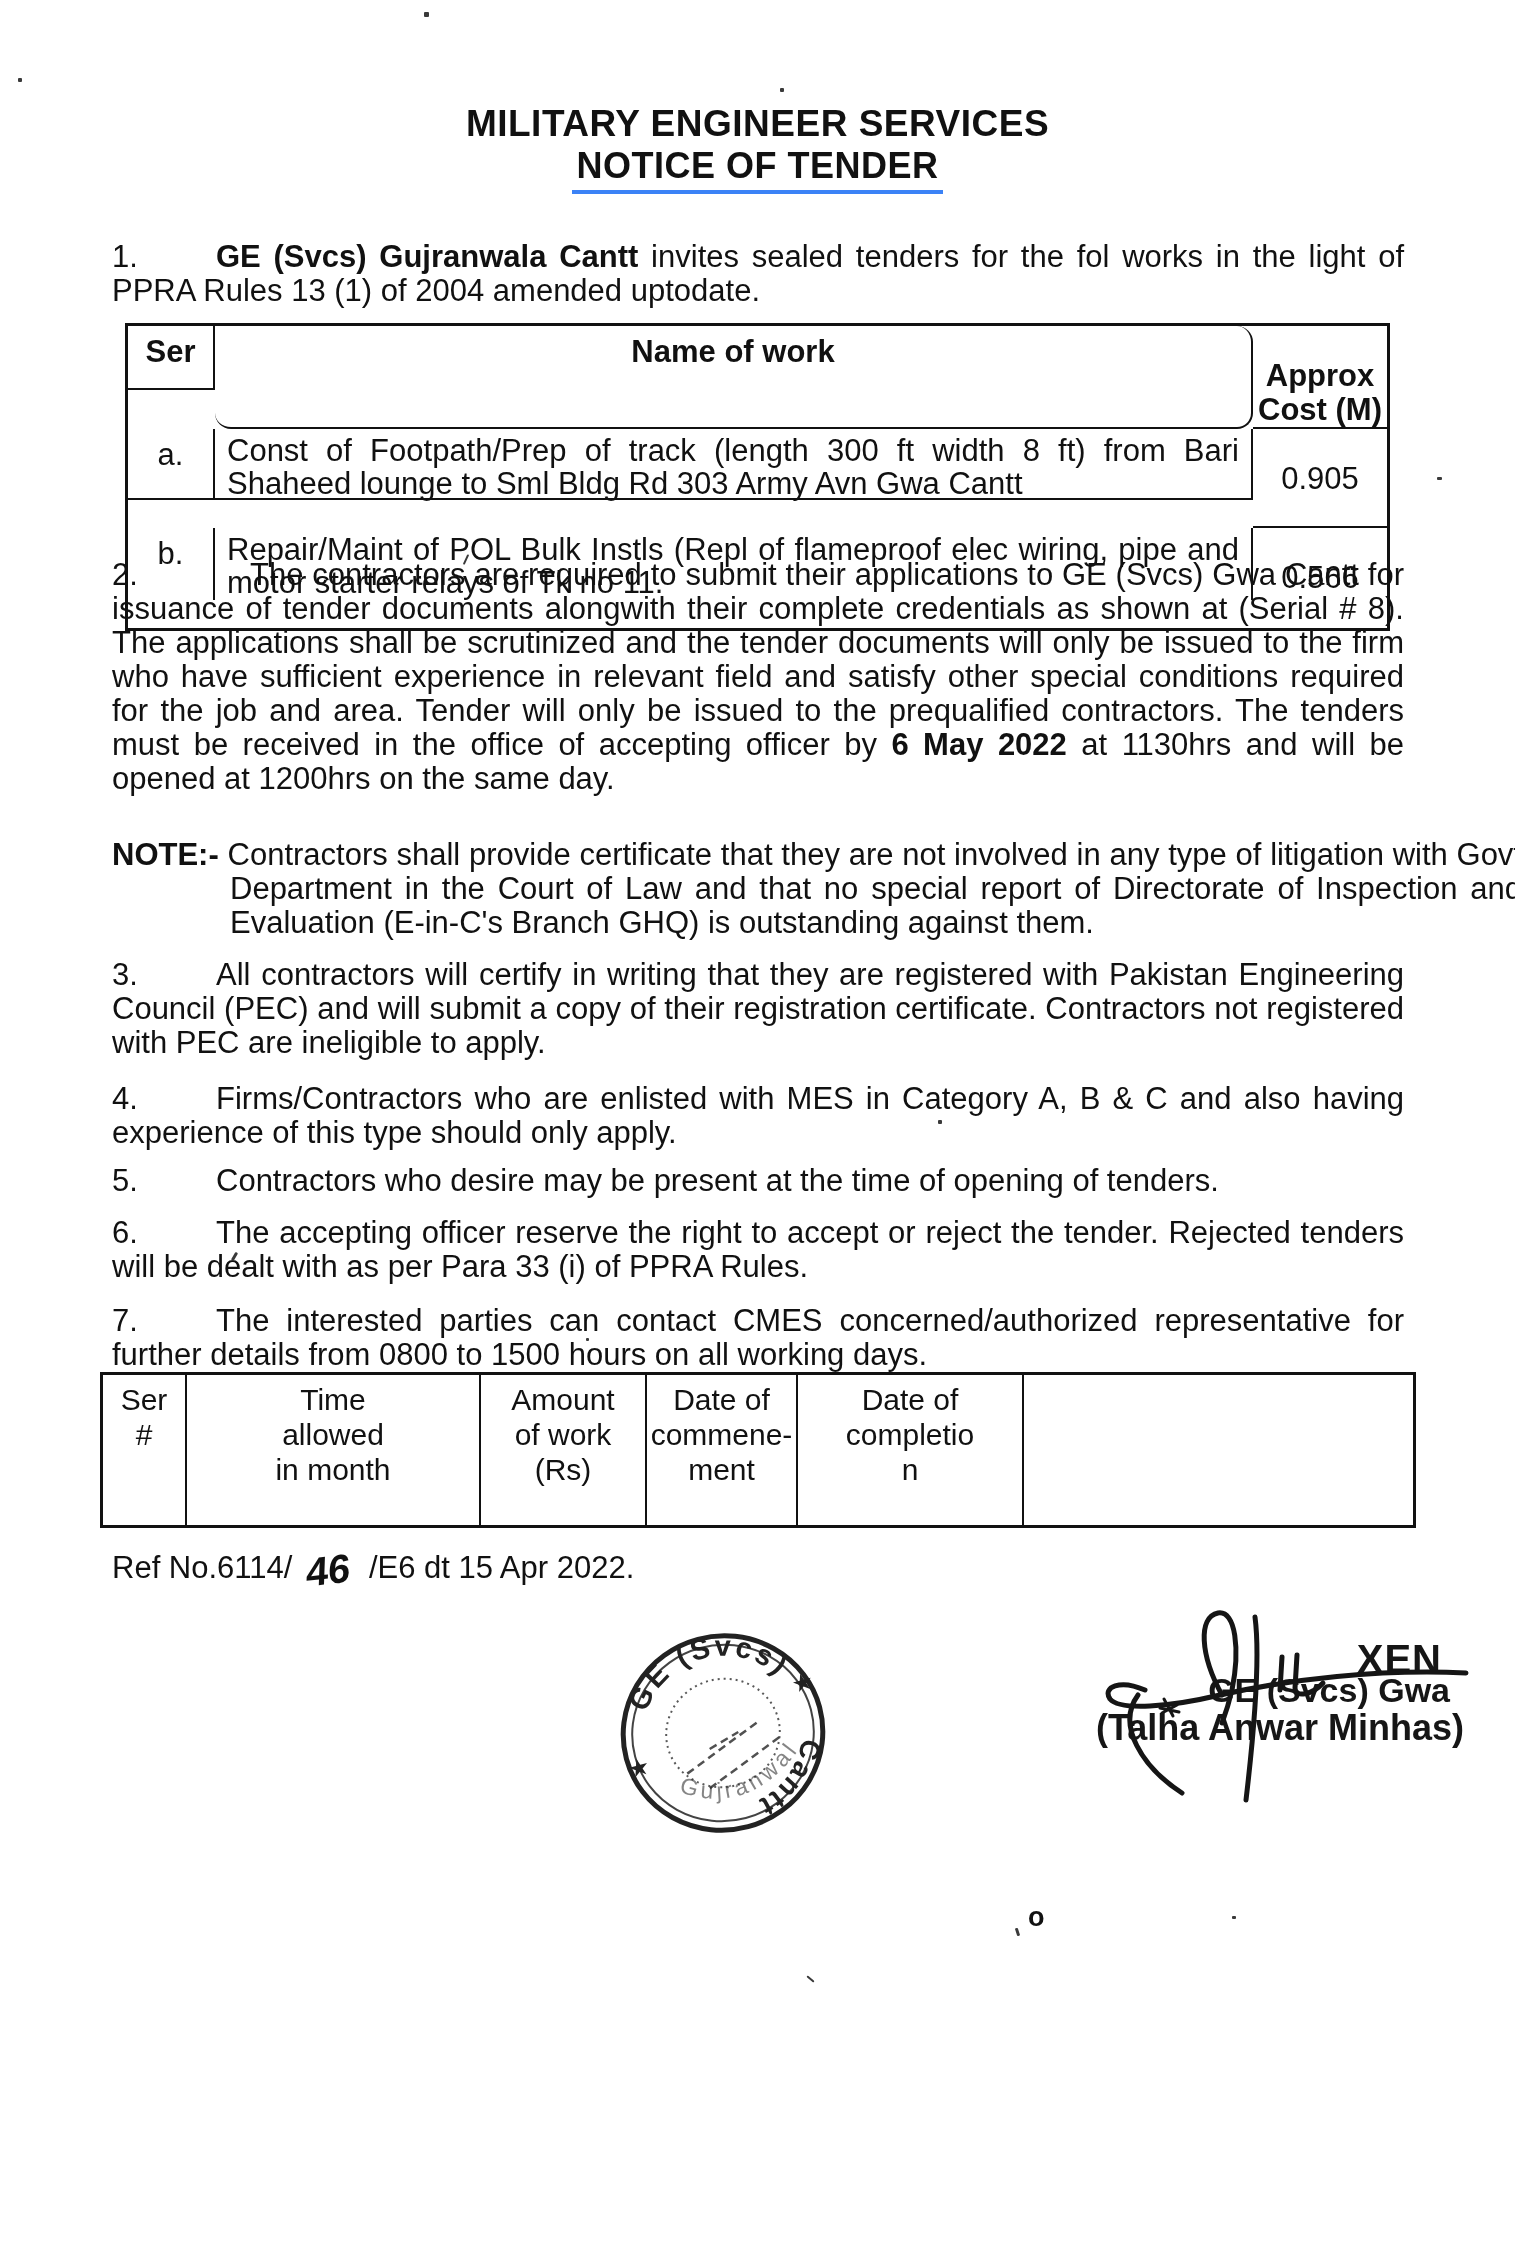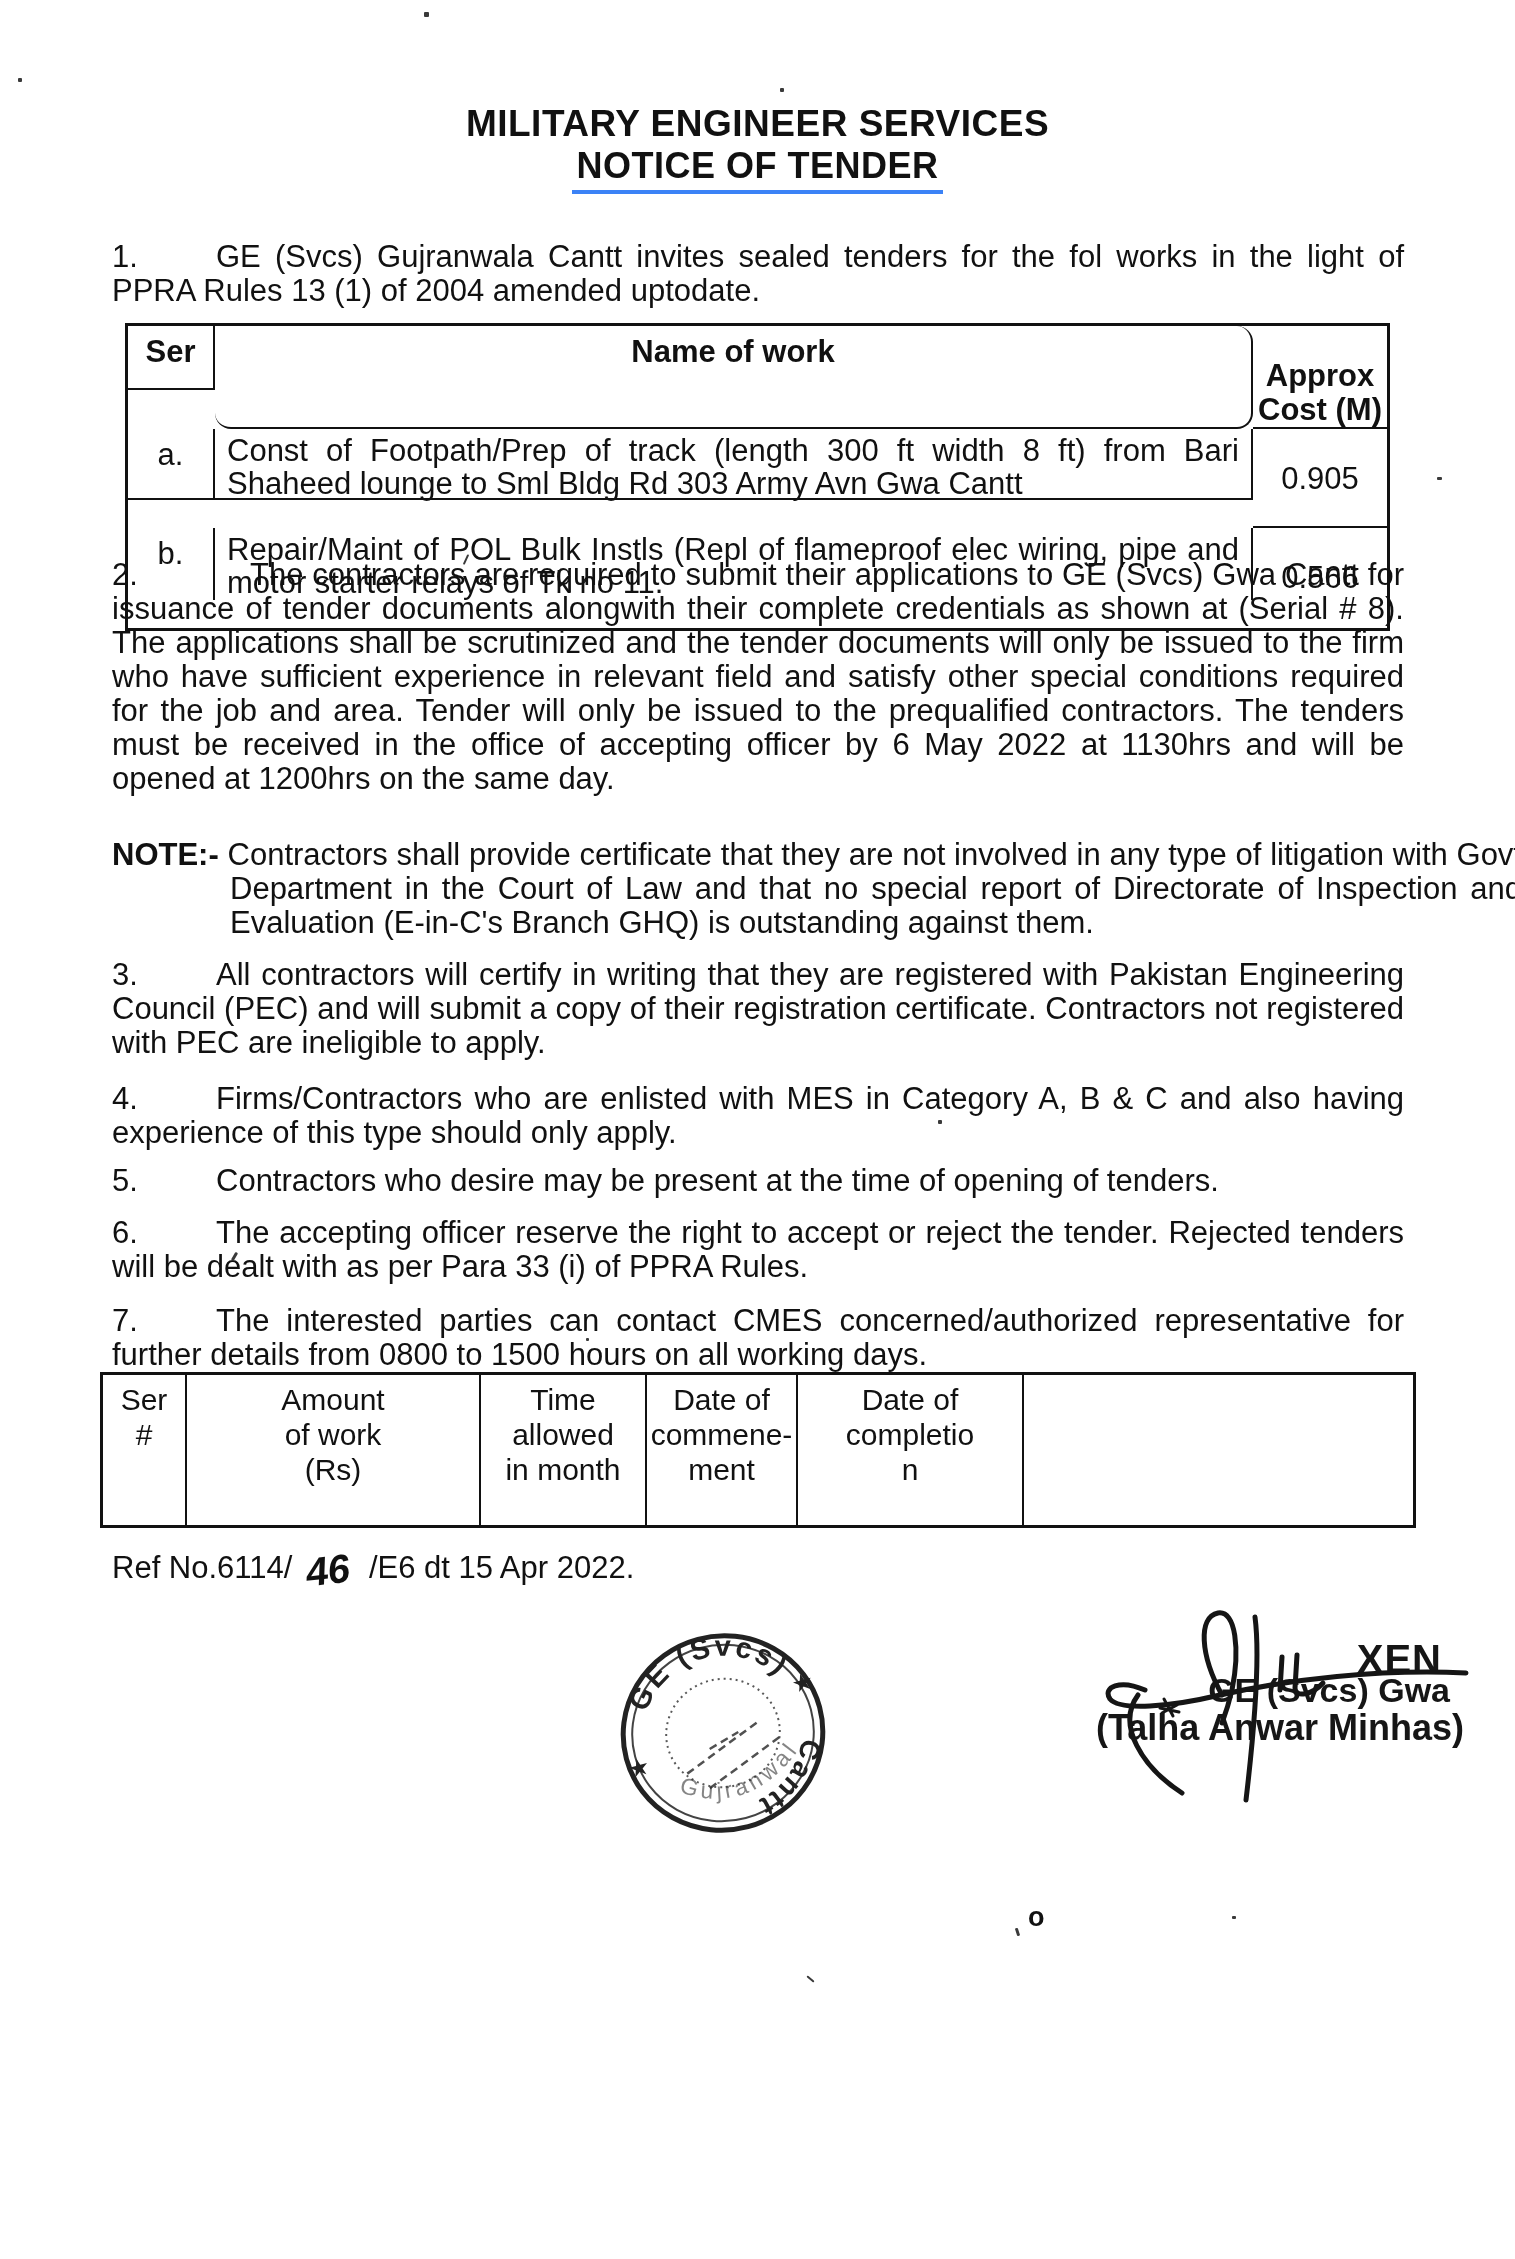--- a/index.html
+++ b/index.html
@@ -13,21 +13,21 @@
   }
   .abs{position:absolute;}
   
   .title-block{left:60px;top:103px;width:1395px;text-align:center;line-height:42px;}
   .title-line1{font-size:37px;font-weight:bold;letter-spacing:.5px;}
   .title-line2 span{display:inline-block;font-size:36px;font-weight:bold;border-bottom:4px solid #3b82f6;padding:0 4px 3px 4px;letter-spacing:.5px;}
   
   .para{left:112px;width:1292px;font-size:31px;line-height:34px;text-align:justify;}
   .pnum{display:inline-block;width:104px;}
   .pnum.wide{width:138px;}
-  b{font-weight:normal;}
+  b{font-weight:bold;}
   .note{padding-left:118px;text-indent:-118px;}
   .note-label{font-weight:bold;}
   
   .t1{left:125px;top:323px;width:1265px;border:3px solid #111;box-sizing:border-box;
       display:grid;grid-template-columns:87px 1038px 1fr;font-size:31px;}
   .t1 .cell{border-right:2px solid #111;border-bottom:2px solid #111;box-sizing:border-box;}
   .t1 .cell.last-col{border-right:none;margin-top:28px;}
   .t1 .cell.last-row{border-bottom:none;}
   .t1 .hdr{font-weight:bold;text-align:center;}
   .t1 .ser{height:66px;text-align:center;padding-top:8px;}
@@ -110,26 +110,26 @@
     <span class="pnum">6.</span><span>The accepting officer reserve the right to accept or reject the tender. Rejected tenders will be dealt with as per Para 33 (i) of PPRA Rules.</span>
   </div>
 
   <div class="abs para" style="top:1304px;">
     <span class="pnum">7.</span><span>The interested parties can contact CMES concerned/authorized representative for further details from 0800 to 1500 hours on all working days.</span>
   </div>
 
   <div class="abs t2">
     <div class="cell">Ser
 #</div>
+    <div class="cell">Time
+allowed
+in month</div>
     <div class="cell">Amount
 of work
 (Rs)</div>
-    <div class="cell">Time
-allowed
-in month</div>
     <div class="cell">Date of
 commene-
 ment</div>
     <div class="cell">Date of
 completio
 n</div>
   </div>
 
   <div class="abs ref">
     <span>Ref No.6114/</span><span class="hand">46</span><span>/E6 dt 15 Apr 2022.</span>

